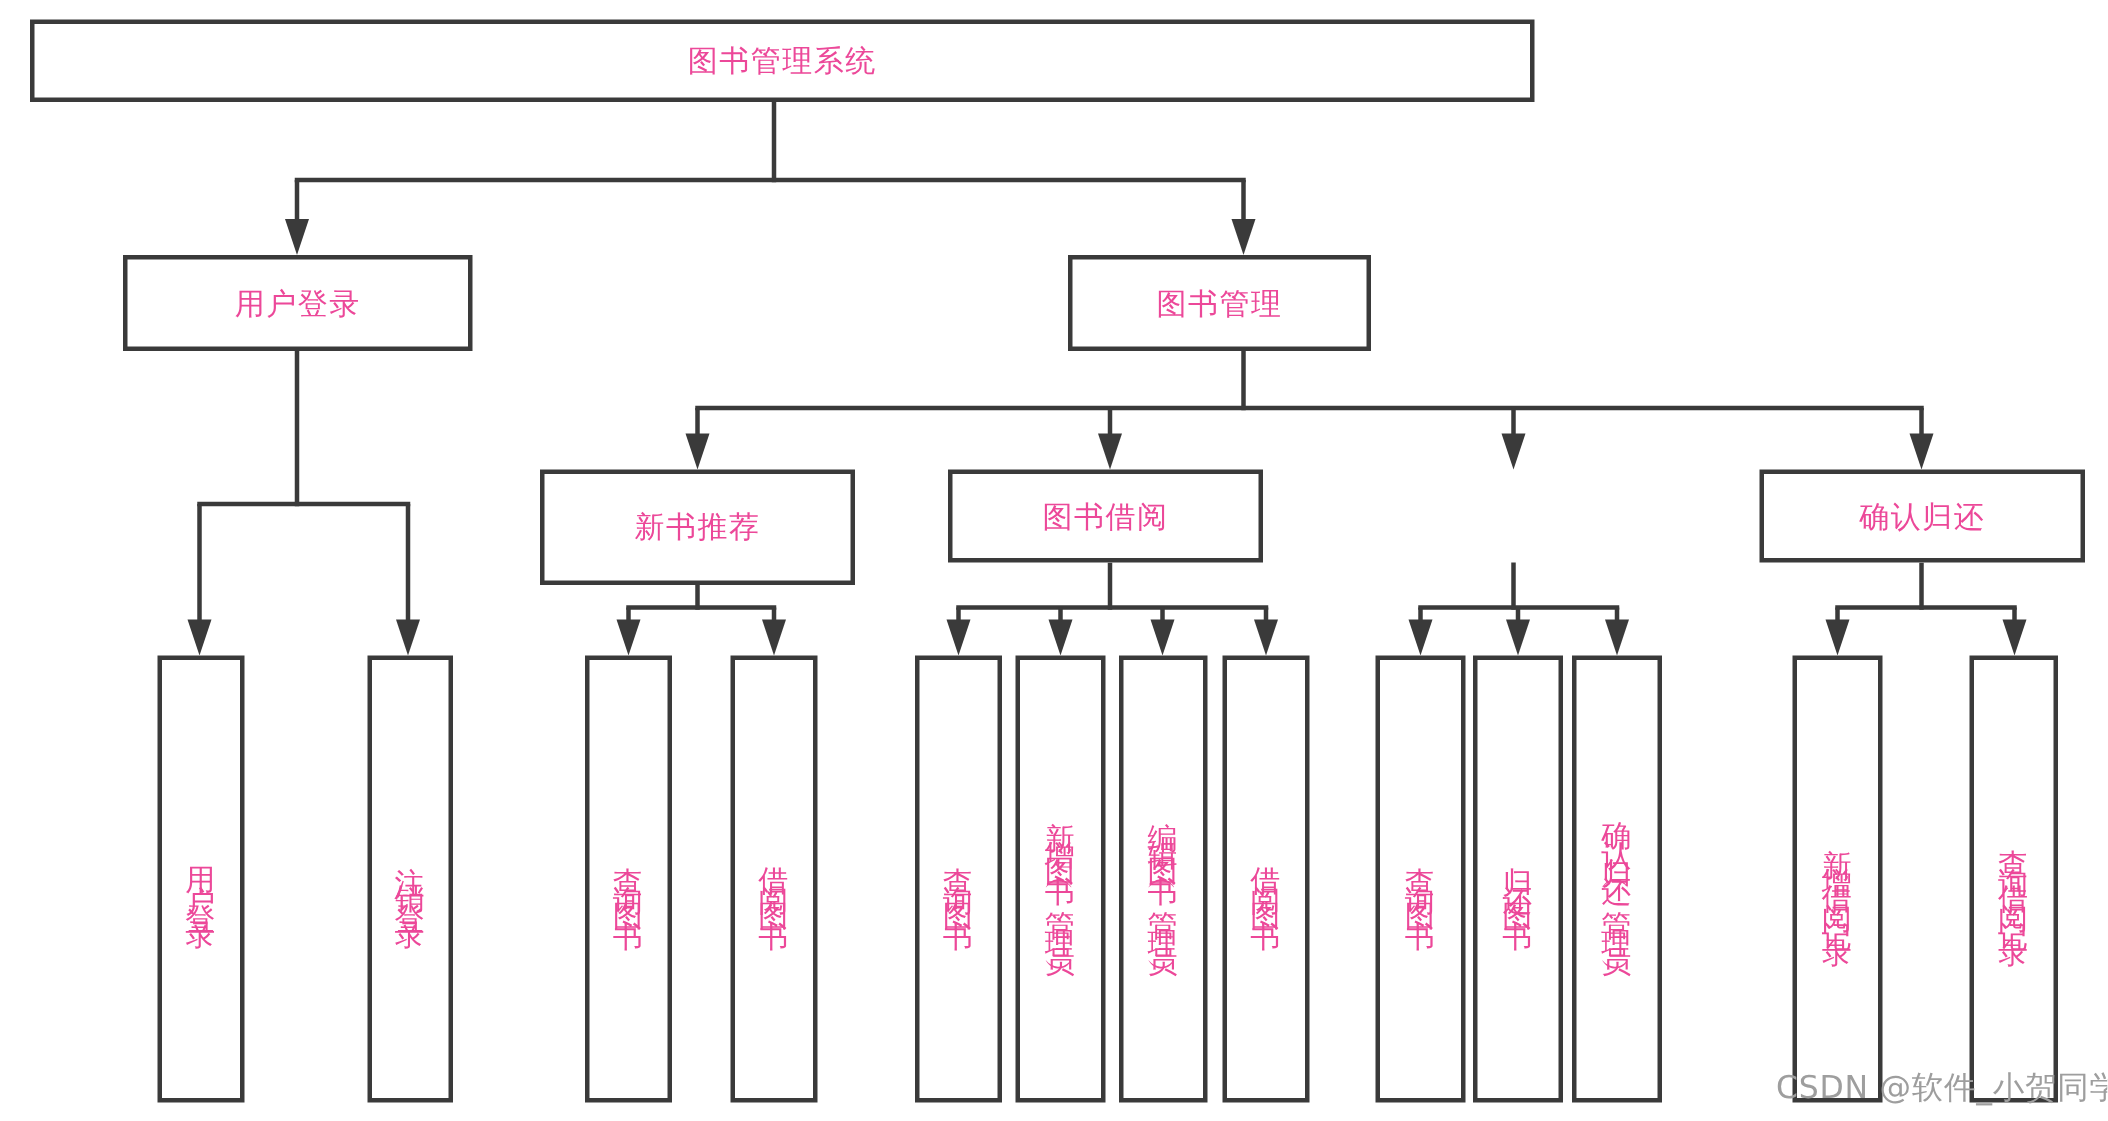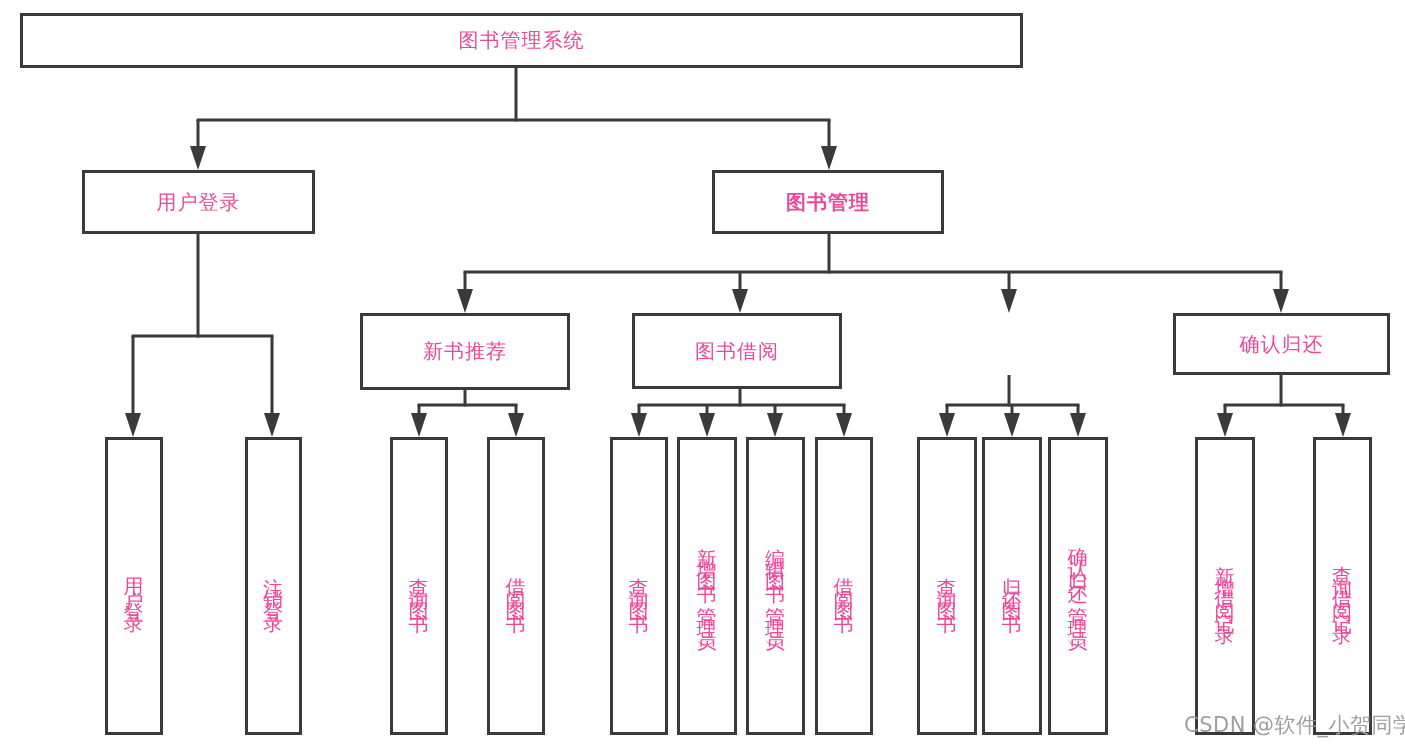--- a/index.html
+++ b/index.html
@@ -89,24 +89,24 @@
     <line class="ln" x1="1223.5" y1="405" x2="1344.5" y2="405"></line>
     <line class="ln" x1="1225" y1="405" x2="1225" y2="417"></line>
       <polygon class="ah" points="1217,413 1233,413 1225,437"></polygon>
     <line class="ln" x1="1343" y1="405" x2="1343" y2="417"></line>
       <polygon class="ah" points="1335,413 1351,413 1343,437"></polygon>
   </svg>
 
   <div class="node" style="left:20px;top:13px;width:1003px;height:55px;">图书管理系统</div>
 
   <div class="node" style="left:82px;top:170px;width:233px;height:64px;">用户登录</div>
-  <div class="node" style="left:712px;top:170px;width:232px;height:64px;font-weight:bold;">图书管理</div>
+  <div class="node" style="left:712px;top:170px;width:202px;height:64px;">图书管理</div>
 
   <div class="node" style="left:360px;top:313px;width:210px;height:77px;">新书推荐</div>
-  <div class="node" style="left:632px;top:313px;width:210px;height:76px;">图书借阅</div>
+  <div class="node" style="left:632px;top:313px;width:210px;height:62px;">图书借阅</div>
   <div class="node" style="left:1173px;top:313px;width:217px;height:62px;">确认归还</div>
 
   <div class="node vnode" style="left:105px;top:437px;width:58px;height:298px;">用户登录</div>
   <div class="node vnode" style="left:245px;top:437px;width:57px;height:298px;">注销登录</div>
 
   <div class="node vnode" style="left:390px;top:437px;width:58px;height:298px;">查询图书</div>
   <div class="node vnode" style="left:487px;top:437px;width:58px;height:298px;">借阅图书</div>
 
   <div class="node vnode" style="left:610px;top:437px;width:58px;height:298px;">查询图书</div>
   <div class="node vnode" style="left:677px;top:437px;width:60px;height:298px;">新增图书（管理员）</div>

